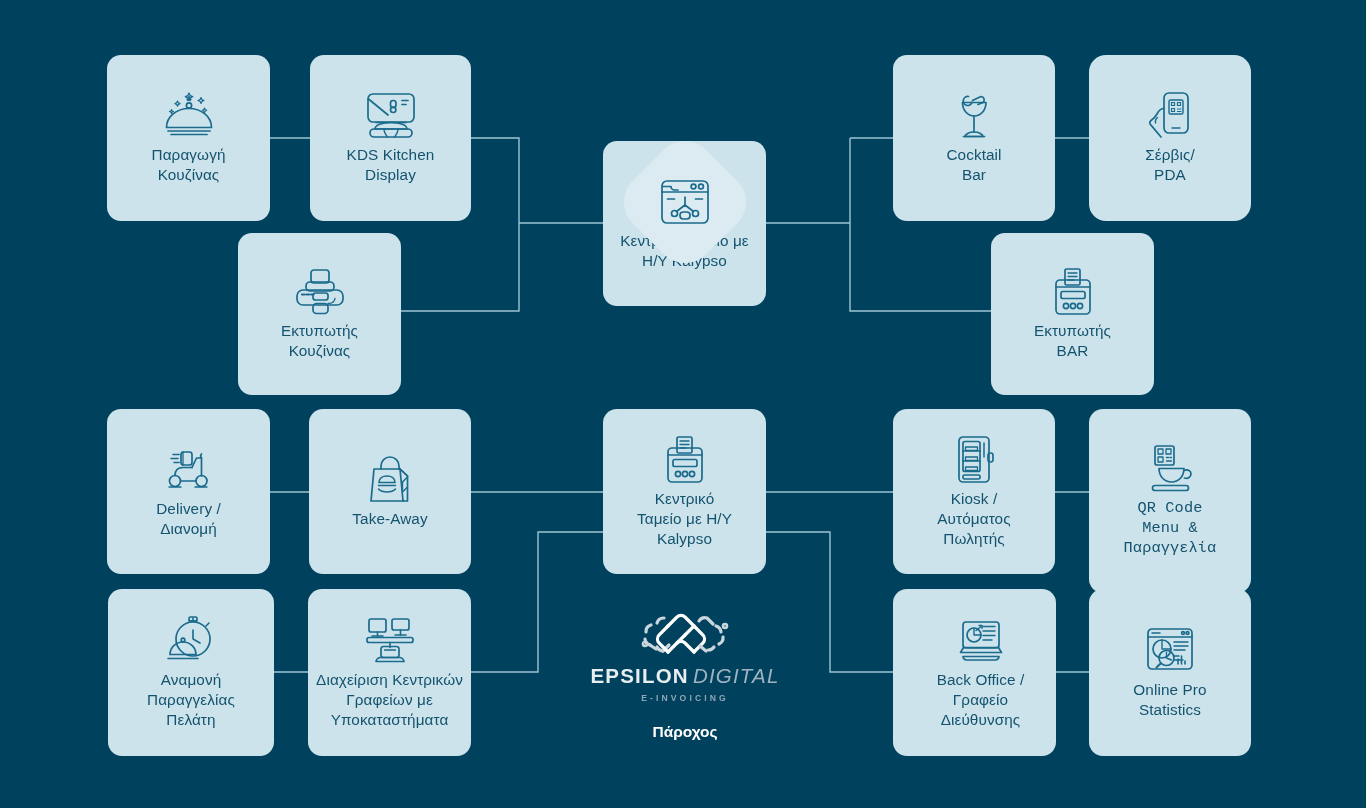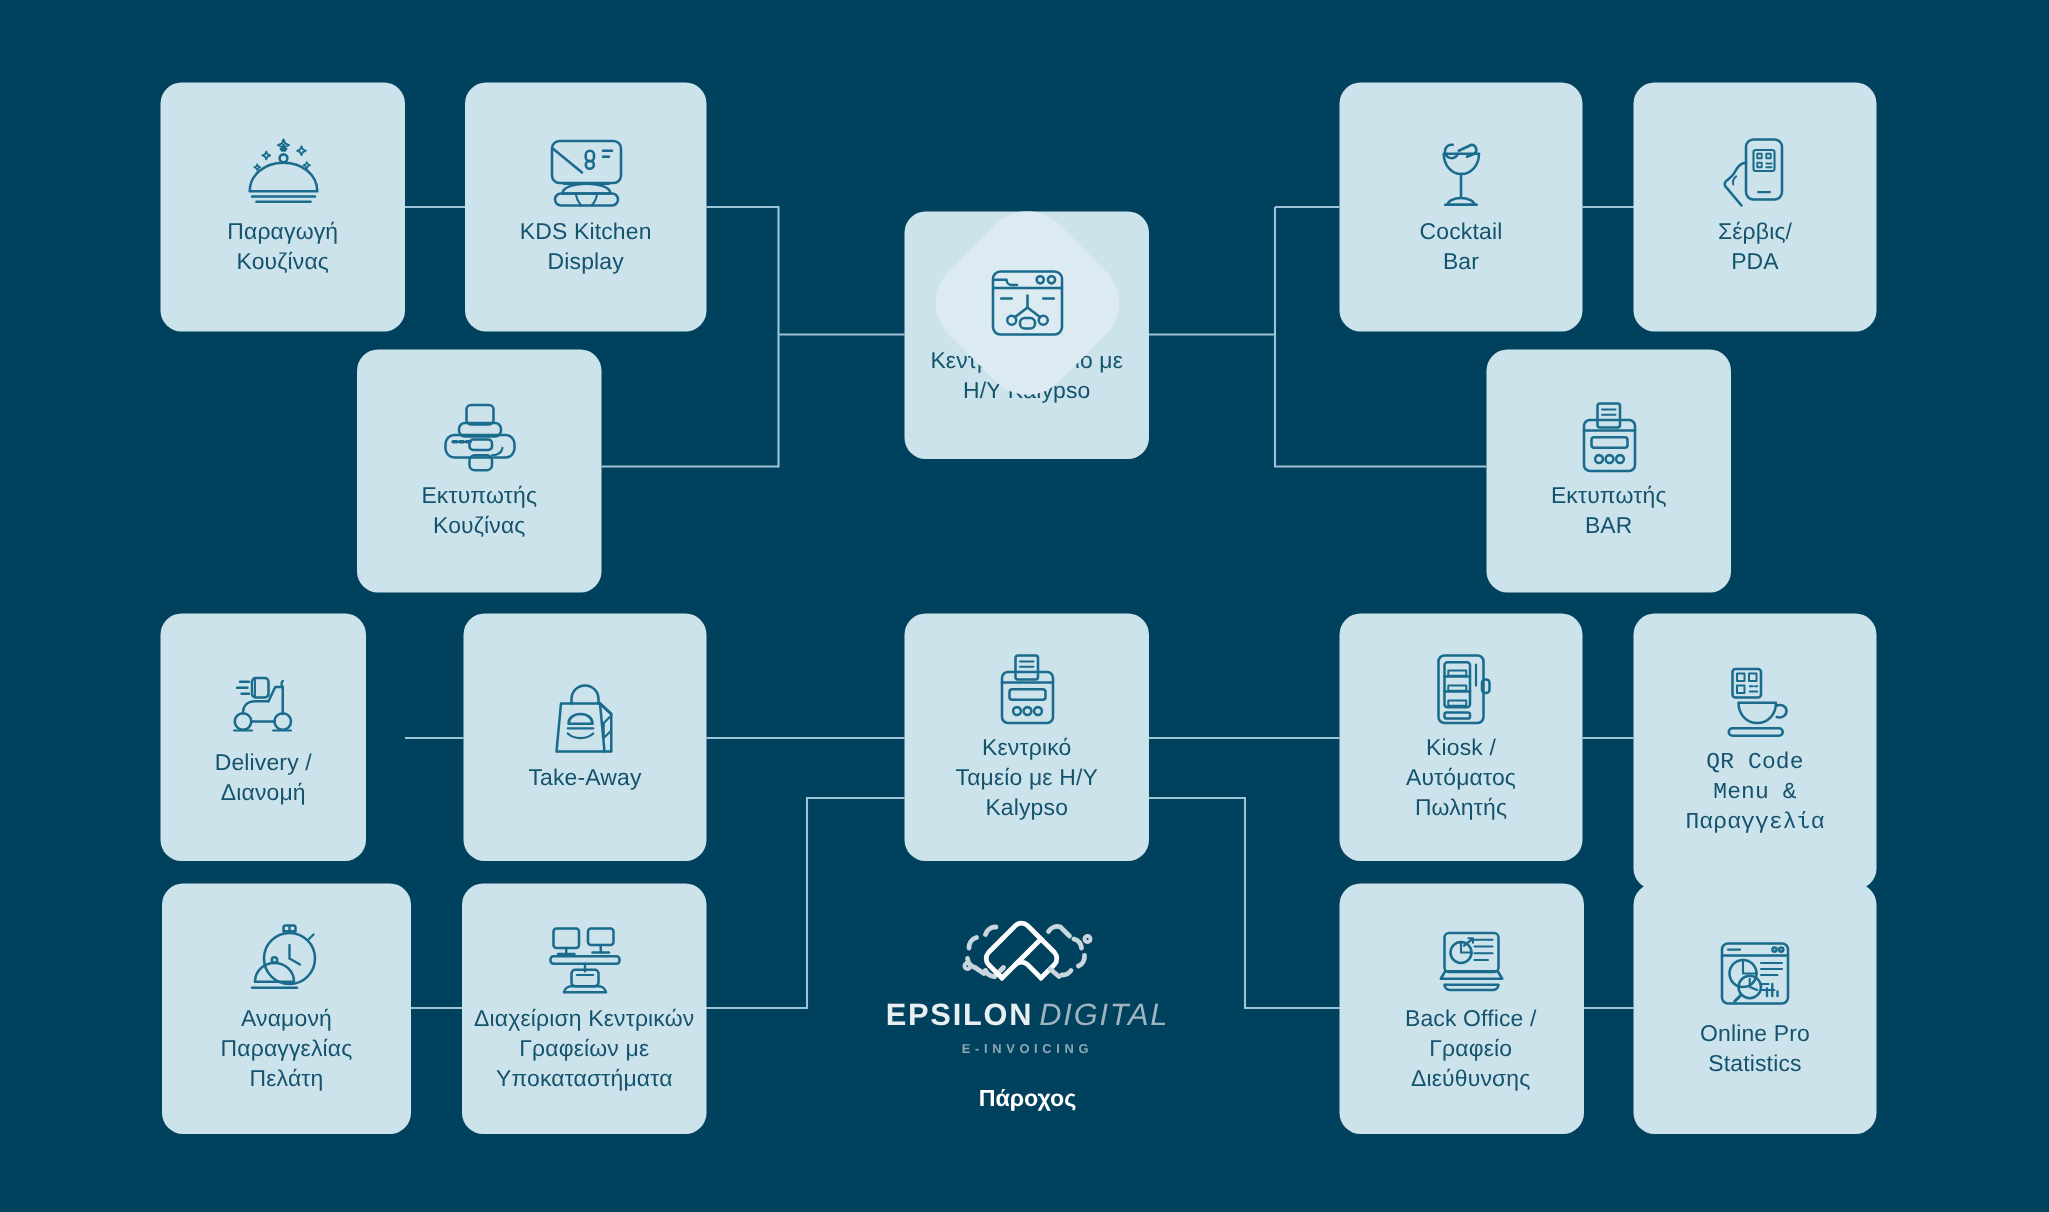--- a/index.html
+++ b/index.html
@@ -163,21 +163,21 @@
     <path d="M29 29v16"></path>
     <path d="M20 49.5c0-2.3 4-4.5 9-4.5s9 2.2 9 4.5z"></path>
     <path d="M18.5 49.5h21"></path>
     <path d="M23.5 9.5 A4.5 4.5 0 1 0 27 15.5"></path>
     <path d="M27.5 13.5 L36 9.5 A3.4 3.4 0 0 1 38 15.5 L33 17.5"></path>
           </svg>
         </div>
         <div class="label">Cocktail
 Bar</div>
       </div>
-      <div class="node" style="left: 1089px; top: 55px; width: 162px; height: 166px;">
+      <div class="node" style="left: 1089px; top: 55px; width: 162px; height: 166px; border-radius: 17px;">
         <div class="ico">
           <svg width="58" height="58" viewBox="0 0 58 58" fill="none" stroke="#1a6b8c" stroke-width="1.7" stroke-linecap="round" stroke-linejoin="round">
     <rect x="23" y="6" width="24" height="40" rx="5"></rect>
     <path d="M31 41h8" stroke-width="1.5"></path>
     <rect x="28" y="13" width="14" height="14" rx="1.5" stroke-width="1.4"></rect>
     <path d="M30.5 15.5h3v3h-3zM36.5 15.5h3v3h-3zM30.5 21.5h3v3h-3z" stroke-width="1.2"></path>
     <path d="M36.5 22h1.5M39 22h1M36.5 24.5h3.5" stroke-width="1.2"></path>
     <path d="M23 21.5c-3.5 0-5.5 2.5-7 5.5-1.4 2.7-4 5-6 6.5-1.6 1.2-1.6 3.3 0 4.6L20 50"></path>
     <path d="M16.5 30.5c-1.8 1.4-2.5 3.4-2 5.5" stroke-width="1.3"></path>
           </svg>
@@ -209,21 +209,21 @@
     <path d="M12 24h34"></path>
     <rect x="17" y="28.5" width="24" height="7" rx="1.8"></rect>
     <circle cx="22" cy="43" r="2.6"></circle>
     <circle cx="29" cy="43" r="2.6"></circle>
     <circle cx="36" cy="43" r="2.6"></circle>
           </svg>
         </div>
         <div class="label">Εκτυπωτής
 BAR</div>
       </div>
-      <div class="node" style="left: 107px; top: 409px; width: 137px; height: 165px;">
+      <div class="node" style="left: 107px; top: 409px; width: 163px; height: 165px;">
         <div class="ico">
           <svg width="58" height="58" viewBox="0 0 58 58" fill="none" stroke="#1a6b8c" stroke-width="1.7" stroke-linecap="round" stroke-linejoin="round">
     <circle cx="15" cy="40" r="5.5"></circle>
     <circle cx="41.5" cy="40" r="5.5"></circle>
     <path d="M20.5 40h15.5"></path>
     <path d="M15 34.5c0-5 3-8 8-8h9"></path>
     <path d="M32 26.5 L36.5 17 L41.5 17 A3 3 0 0 1 41.5 13"></path>
     <path d="M41.5 17v18"></path>
     <rect x="21" y="11" width="11" height="13" rx="2.5"></rect>
     <path d="M23 11v13" stroke-width="1.3"></path>

